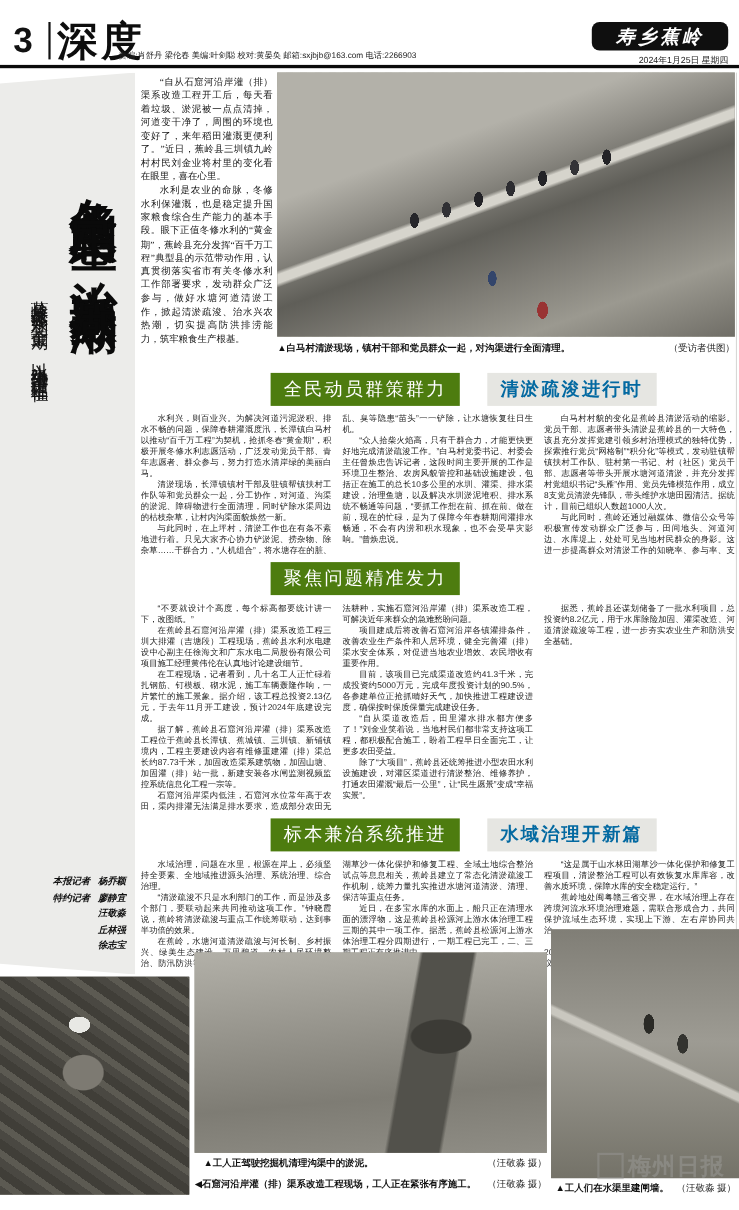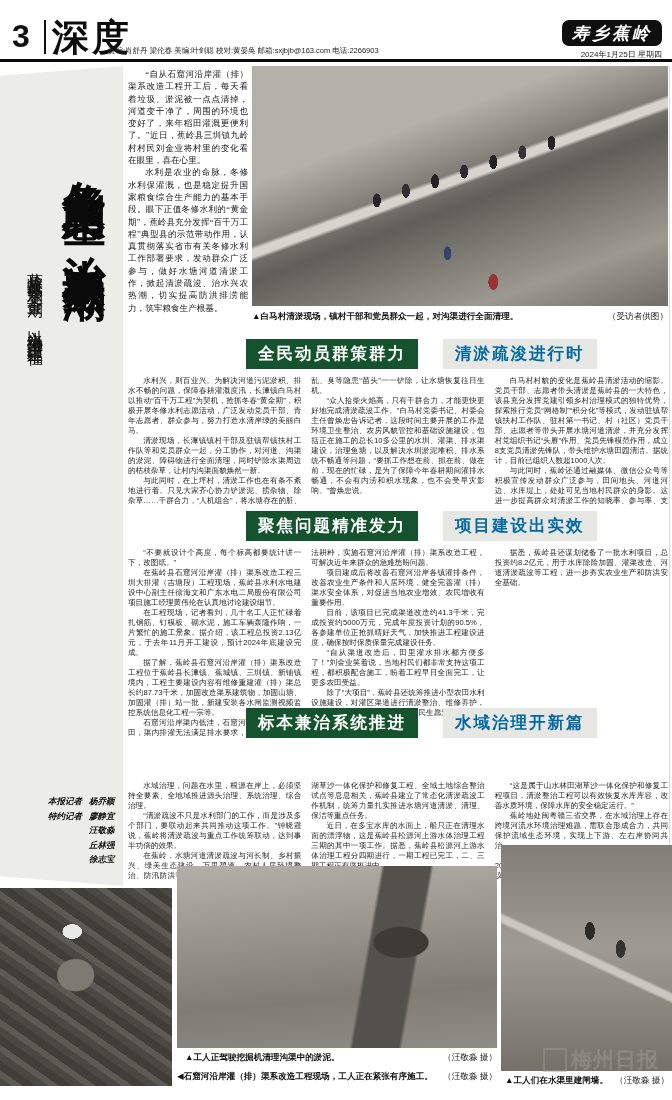--- a/index.html
+++ b/index.html
@@ -7,21 +7,21 @@
     width:672px;height:1100px;position:relative;background:#ffffff;
     font-family:"Liberation Sans","DejaVu Sans",sans-serif;color:#1a1a1a;
     overflow:hidden;
   }
   
   .hdr{position:absolute;left:0;top:0;width:672px;height:62px;}
   .pagenum{position:absolute;left:12px;top:18px;font-size:32px;font-weight:bold;color:#111;}
   .hdr-div{position:absolute;left:44px;top:20px;width:2px;height:34px;background:#111;}
   .sectitle{position:absolute;left:52px;top:13px;font-size:37px;font-weight:bold;letter-spacing:3px;color:#0d0d0d;}
   .staffline{position:absolute;left:108px;top:46px;font-size:7.5px;color:#222;white-space:nowrap;}
-  .masthead{position:absolute;right:10px;top:20px;width:100px;height:26px;background:#0f0f0f;border-radius:7px;
+  .masthead{position:absolute;right:10px;top:20px;width:124px;height:26px;background:#0f0f0f;border-radius:7px;
     display:flex;align-items:center;justify-content:center;}
   .masthead span{color:#fff;font-family:"Liberation Serif","DejaVu Serif",serif;font-weight:bold;
     font-style:italic;font-size:17px;letter-spacing:3px;}
   .dateline{position:absolute;right:10px;top:49px;font-size:8px;color:#222;}
   .hdr-rule{position:absolute;left:0;top:59px;width:672px;height:3px;background:#0a0a0a;}
   
   .strip{position:absolute;left:0;top:66px;width:123px;height:820px;background:#ececea;
     clip-path:polygon(0 1.2%,100% 0,100% 100%,0 98.8%);}
   .headline-v{position:absolute;left:57px;top:146px;height:712px;writing-mode:vertical-rl;
     font-size:43px;font-weight:bold;color:#0a0a0a;letter-spacing:4px;line-height:56px;
@@ -72,21 +72,21 @@
       linear-gradient(25deg, transparent 48%, #c9c7bf 49%, #c9c7bf 51%, transparent 52%),
       linear-gradient(180deg, #807e76 0%, #9d9b93 45%, #747268 100%),
       repeating-linear-gradient(120deg, #8c8a82 0 8px, #7f7d75 8px 15px);
     background-color:#8e8c86;}
   
   .cap-row{position:absolute;display:flex;justify-content:space-between;font-size:8.6px;
     font-weight:600;color:#111;z-index:3;}
   .cap-row .credit{font-weight:400;color:#222;white-space:nowrap;margin-left:6px;}
   
   .sec-hdr{position:absolute;left:246px;display:flex;align-items:stretch;gap:5px;z-index:1;}
-  .sec-hdr .dark{background:#14532d;color:#ffffff;font-size:16.5px;font-weight:bold;
+  .sec-hdr .dark{background:#4d7c0f;color:#ffffff;font-size:16.5px;font-weight:normal;
     letter-spacing:2px;padding:4px 12px;}
   .sec-hdr .light{background:#e6e6e2;color:#0369a1;font-size:16.5px;font-weight:bold;
     letter-spacing:2px;padding:4px 12px;margin-left:20px;}
   
   .sec-body{position:absolute;left:128px;width:540px;column-count:3;column-gap:10px;
     column-fill:auto;overflow:hidden;z-index:0;}
   .sec-body p{font-size:7.6px;line-height:10px;text-align:justify;text-indent:2em;margin:0;color:#1c1c1c;}
   .rule-right{position:absolute;left:669px;top:66px;width:1px;height:818px;background:#d8d8d6;}
   
   .watermark{position:absolute;left:543px;top:1046px;display:flex;align-items:center;gap:4px;
@@ -146,36 +146,35 @@
     <p>水利兴，则百业兴。为解决河道污泥淤积、排水不畅的问题，保障春耕灌溉度汛，长潭镇白马村以推动“百千万工程”为契机，抢抓冬春“黄金期”，积极开展冬修水利志愿活动，广泛发动党员干部、青年志愿者、群众参与，努力打造水清岸绿的美丽白马。</p>
     <p>清淤现场，长潭镇镇村干部及驻镇帮镇扶村工作队等和党员群众一起，分工协作，对河道、沟渠的淤泥、障碍物进行全面清理，同时铲除水渠周边的枯枝杂草，让村内沟渠面貌焕然一新。</p>
     <p>与此同时，在上坪村，清淤工作也在有条不紊地进行着。只见大家齐心协力铲淤泥、捞杂物、除杂草……干群合力，“人机组合”，将水塘存在的脏、乱、臭等隐患“苗头”一一铲除，让水塘恢复往日生机。</p>
     <p>“众人拾柴火焰高，只有干群合力，才能更快更好地完成清淤疏浚工作。”白马村党委书记、村委会主任曾焕忠告诉记者，这段时间主要开展的工作是环境卫生整治、农房风貌管控和基础设施建设，包括正在施工的总长10多公里的水圳、灌渠、排水渠建设，治理鱼塘，以及解决水圳淤泥堆积、排水系统不畅通等问题，“要抓工作想在前、抓在前、做在前，现在的忙碌，是为了保障今年春耕期间灌排水畅通，不会有内涝和积水现象，也不会受旱灾影响。”曾焕忠说。</p>
     <p>白马村村貌的变化是蕉岭县清淤活动的缩影。党员干部、志愿者带头清淤是蕉岭县的一大特色，该县充分发挥党建引领乡村治理模式的独特优势，探索推行党员“网格制”“积分化”等模式，发动驻镇帮镇扶村工作队、驻村第一书记、村（社区）党员干部、志愿者等带头开展水塘河道清淤，并充分发挥村党组织书记“头雁”作用、党员先锋模范作用，成立8支党员清淤先锋队，带头维护水塘田园清洁。据统计，目前已组织人数超1000人次。</p>
     <p>与此同时，蕉岭还通过融媒体、微信公众号等积极宣传发动群众广泛参与，田间地头、河道河边、水库堤上，处处可见当地村民群众的身影。这进一步提高群众对清淤工作的知晓率、参与率、支持率，最大限度调动群众积极性，探索建立保洁管护长效机制，形成“政府引导、部门协作、社会支持、全民参与”的浓厚氛围。</p>
   </div>
 
 <div class="sec-hdr" style="top:511px;text-align:right;">
   <span class="dark">聚焦问题精准发力</span>
-  <span class="light">项目建设出实效</span>
 </div>
 <div class="sec-body" style="top:548px;height:190px;">
     <p>“不要就设计个高度，每个标高都要统计讲一下，改图纸。”</p>
     <p>在蕉岭县石窟河沿岸灌（排）渠系改造工程三圳大排灌（吉塘段）工程现场，蕉岭县水利水电建设中心副主任徐海文和广东水电二局股份有限公司项目施工经理黄伟伦在认真地讨论建设细节。</p>
     <p>在工程现场，记者看到，几十名工人正忙碌着扎钢筋、钉模板、砌水泥，施工车辆轰隆作响，一片繁忙的施工景象。据介绍，该工程总投资2.13亿元，于去年11月开工建设，预计2024年底建设完成。</p>
     <p>据了解，蕉岭县石窟河沿岸灌（排）渠系改造工程位于蕉岭县长潭镇、蕉城镇、三圳镇、新铺镇境内，工程主要建设内容有维修重建灌（排）渠总长约87.73千米，加固改造渠系建筑物，加固山塘、加固灌（排）站一批，新建安装各水闸监测视频监控系统信息化工程一宗等。</p>
     <p>石窟河沿岸渠内低洼，石窟河水位常年高于农田，渠内排灌无法满足排水要求，造成部分农田无法耕种，实施石窟河沿岸灌（排）渠系改造工程，可解决近年来群众的急难愁盼问题。</p>
     <p>项目建成后将改善石窟河沿岸各镇灌排条件，改善农业生产条件和人居环境，健全完善灌（排）渠水安全体系，对促进当地农业增效、农民增收有重要作用。</p>
     <p>目前，该项目已完成渠道改造约41.3千米，完成投资约5000万元，完成年度投资计划的90.5%，各参建单位正抢抓晴好天气，加快推进工程建设进度，确保按时保质保量完成建设任务。</p>
     <p>“自从渠道改造后，田里灌水排水都方便多了！”刘金业笑着说，当地村民们都非常支持这项工程，都积极配合施工，盼着工程早日全面完工，让更多农田受益。</p>
     <p>除了“大项目”，蕉岭县还统筹推进小型农田水利设施建设，对灌区渠道进行清淤整治、维修养护，打通农田灌溉“最后一公里”，让“民生愿景”变成“幸福实景”。</p>
     <p>据悉，蕉岭县还谋划储备了一批水利项目，总投资约8.2亿元，用于水库除险加固、灌渠改造、河道清淤疏浚等工程，进一步夯实农业生产和防洪安全基础。</p>
   </div>
 
-<div class="sec-hdr" style="top:708px;">
+<div class="sec-hdr" style="top:744px;">
   <span class="dark">标本兼治系统推进</span>
   <span class="light">水域治理开新篇</span>
 </div>
 <div class="sec-body" style="top:781px;height:102px;">
     <p>水域治理，问题在水里，根源在岸上，必须坚持全要素、全地域推进源头治理、系统治理、综合治理。</p>
     <p>“清淤疏浚不只是水利部门的工作，而是涉及多个部门，要联动起来共同推动这项工作。”钟晓霞说，蕉岭将清淤疏浚与重点工作统筹联动，达到事半功倍的效果。</p>
     <p>在蕉岭，水塘河道清淤疏浚与河长制、乡村振兴、绿美生态建设、万里碧道、农村人居环境整治、防汛防洪等重点工作紧密结合，也与山水林田湖草沙一体化保护和修复工程、全域土地综合整治试点等息息相关，蕉岭县建立了常态化清淤疏浚工作机制，统筹力量扎实推进水塘河道清淤、清理、保洁等重点任务。</p>
     <p>近日，在多宝水库的水面上，船只正在清理水面的漂浮物，这是蕉岭县松源河上游水体治理工程三期的其中一项工作。据悉，蕉岭县松源河上游水体治理工程分四期进行，一期工程已完工，二、三期工程正有序推进中。</p>
     <p>“这是属于山水林田湖草沙一体化保护和修复工程项目，清淤整治工程可以有效恢复水库库容，改善水质环境，保障水库的安全稳定运行。”</p>
     <p>蕉岭地处闽粤赣三省交界，在水域治理上存在跨境河流水环境治理难题，需联合形成合力，共同保护流域生态环境，实现上下游、左右岸协同共治。</p>

